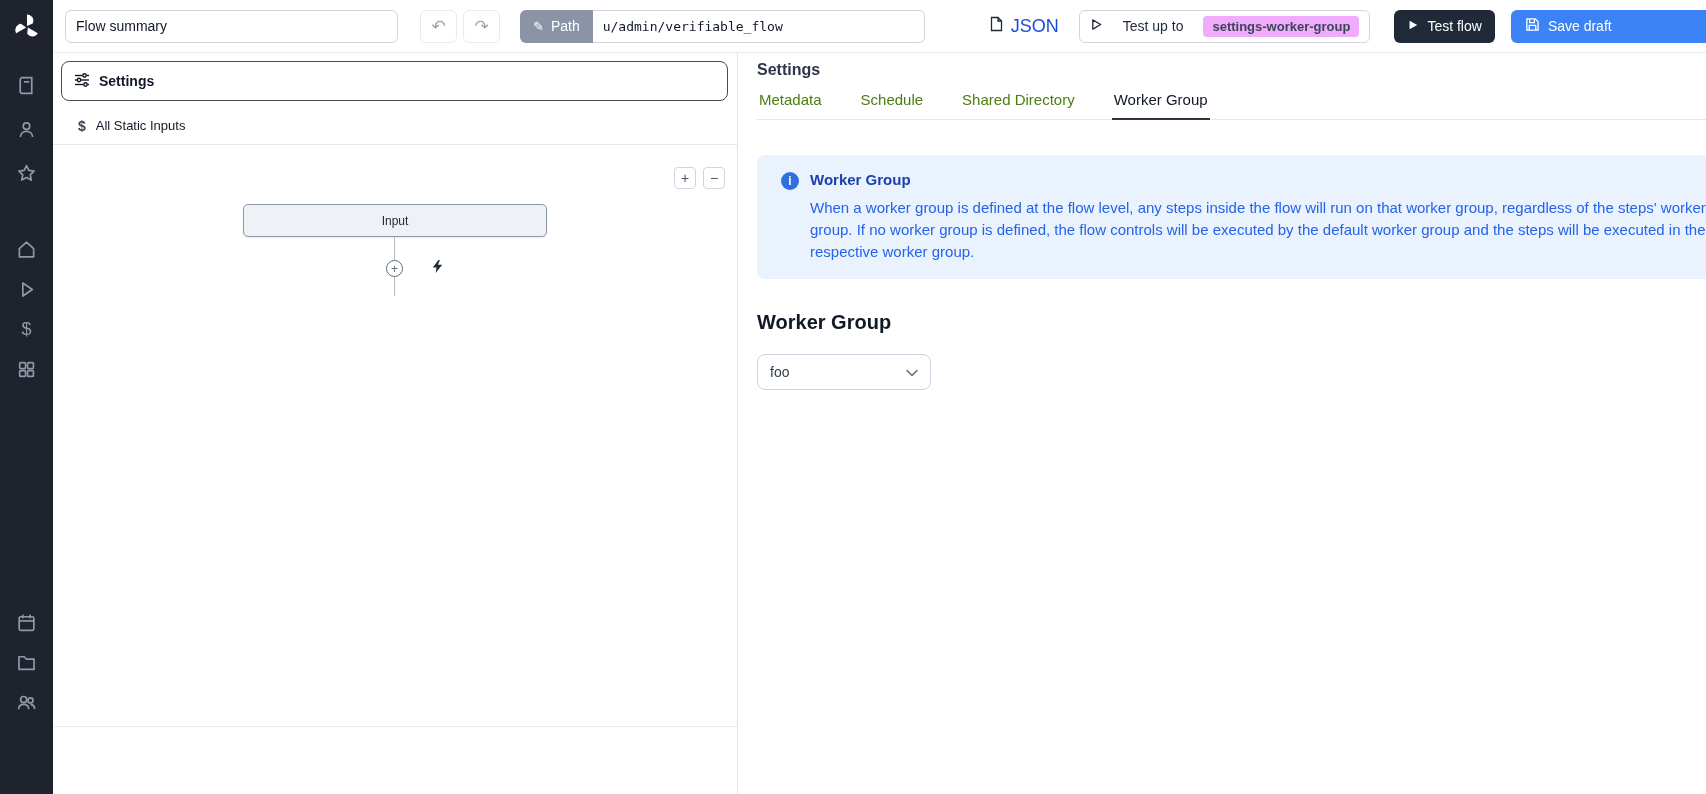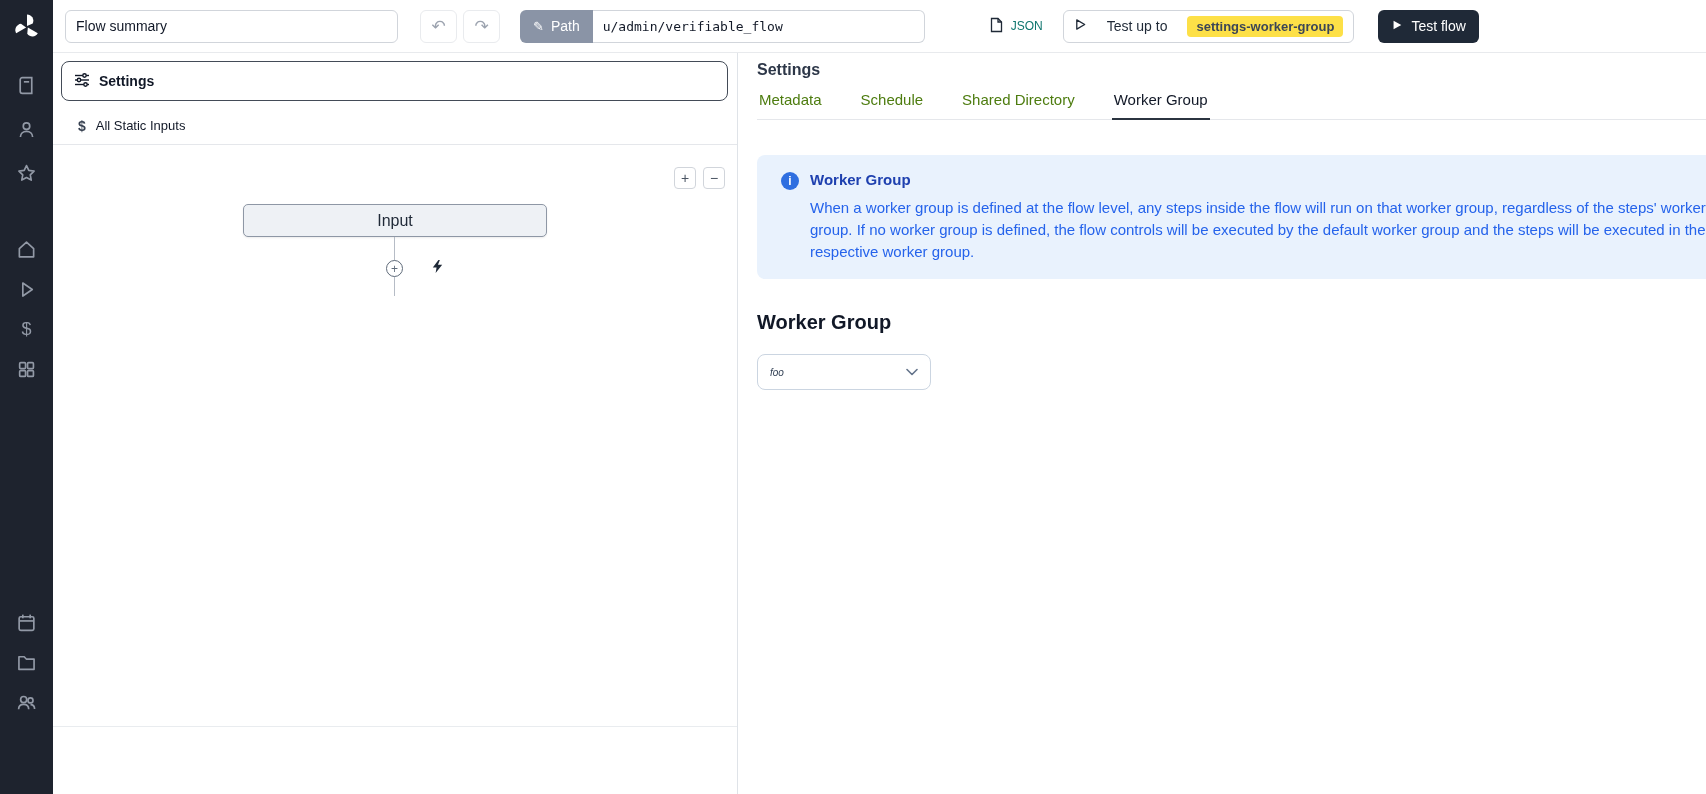--- a/index.html
+++ b/index.html
@@ -53,29 +53,29 @@
     padding:0 13px; border:none; border-radius:6px 0 0 6px; font-size:14px; cursor:pointer;
   }
   .pencil { font-size:13px; }
   .path-input {
     width:332px; border:1px solid #d1d5db; border-left:none; border-radius:0 6px 6px 0;
     padding:0 10px; font-family:"DejaVu Sans Mono", monospace; font-size:13px;
     color:#111827; outline:none;
   }
   .json-btn {
     margin-left:60px; display:flex; align-items:center; gap:7px; background:none; border:none;
-    font-size:12px; font-weight:500; color:#0f766e; cursor:pointer; padding:0 4px;
+    font-size:18px; font-weight:500; color:#1d4ed8; cursor:pointer; padding:0 4px;
   }
   .testupto-btn {
     margin-left:16px; display:flex; align-items:center; gap:20px; height:33px;
     border:1px solid #d1d5db; background:#fff; border-radius:6px; padding:0 10px;
     font-size:14px; color:#1f2937; cursor:pointer; flex-shrink:0;
   }
   .badge {
-    background:#fde047; border-radius:4px; padding:3px 9px; font-size:13px;
+    background:#f0abfc; border-radius:4px; padding:3px 9px; font-size:13px;
     font-weight:600; color:#3c4656; white-space:nowrap;
   }
   .testflow-btn {
     margin-left:24px; height:33px; background:#1f2937; color:#fff; border:none;
     border-radius:6px; padding:14px 13px; display:flex; align-items:center; gap:8px;
     font-size:14px; font-weight:500; cursor:pointer; flex-shrink:0; white-space:nowrap;
   }
   .save-btn {
     margin-left:16px; height:33px; background:#3b82f6; color:#fff; border:none;
     border-radius:6px 0 0 6px; padding:0 14px; display:flex; align-items:center; gap:8px;
@@ -105,21 +105,21 @@
   .zoom-controls { position:absolute; top:114px; right:12px; display:flex; gap:7px; }
   .zoom-btn {
     width:22px; height:22px; border:1px solid #d1d5db; border-radius:4px; background:#fff;
     color:#4b5563; font-size:14px; line-height:1; cursor:pointer;
     display:flex; align-items:center; justify-content:center; padding:0;
   }
   .node {
     position:absolute; left:190px; width:304px; height:33px;
     border:1px solid #8e97a5; border-radius:5px; background:#fff;
     display:flex; align-items:center; justify-content:center;
-    font-size:16px; color:#1f2937; box-shadow:0 1px 2px rgba(0,0,0,.08); cursor:pointer;
+    font-size:12px; color:#1f2937; box-shadow:0 1px 2px rgba(0,0,0,.08); cursor:pointer;
   }
   .input-node { top:151px; background:#eef1f5; }
   .result-node { top:243px; }
   .connector { position:absolute; left:341px; top:184px; width:1px; height:59px; background:#b6bcc6; }
   .addstep {
     position:absolute; left:333px; top:207px; width:17px; height:17px; border-radius:50%;
     border:1.4px solid #5f6b7a; background:#fff; color:#5f6b7a; cursor:pointer;
     display:flex; align-items:center; justify-content:center; font-size:12px; line-height:1; padding:0;
   }
   .bolt-btn { position:absolute; left:377px; top:206px; background:none; border:none; cursor:pointer; padding:0; }
@@ -142,21 +142,21 @@
     width:18px; height:18px; border-radius:50%; background:#2f6fe0; color:#fff;
     font-size:12px; font-weight:700; display:flex; align-items:center; justify-content:center;
     flex-shrink:0; margin-top:1px;
   }
   .info-title { font-size:15px; font-weight:600; color:#1e40af; }
   .info-body { margin:9px 0 0; font-size:15px; line-height:22px; color:#2563eb; }
   .wg-title { margin:32px 0 0; font-size:20px; font-weight:700; color:#111827; }
   .select {
     margin-top:20px; width:174px; height:36px; border:1px solid #cbd5e1; border-radius:8px;
     background:#fff; display:flex; align-items:center; justify-content:space-between;
-    padding:12px 12px; font-size:10px; color:#334155; cursor:pointer;font-style:italic;
+    padding:12px 12px; font-size:14px; color:#334155; cursor:pointer;
   }
 </style>
 </head>
 <body>
 
 <div class="app">
 
   <aside class="sidebar">
     <button class="logo-btn">
       <svg width="30" height="30" viewBox="0 0 24 24" fill="#ffffff">
@@ -276,20 +276,30 @@
 
       <button class="testflow-btn">
         <span>
           <svg width="12" height="12" viewBox="0 0 14 14" fill="#ffffff" stroke="none">
             <path d="M3 2 L12 7 L3 12 Z"></path>
           </svg>
         </span>
         <span>Test flow</span>
       </button>
 
+      <button class="save-btn">
+        <span>
+          <svg width="15" height="15" viewBox="0 0 16 16" fill="none" stroke="#ffffff" stroke-width="1.4" stroke-linejoin="round">
+            <path d="M2 2 h9 l3 3 v9 H2 z"></path>
+            <path d="M5 2 v4 h5 V2"></path>
+            <path d="M4.5 14 v-5 h7 v5"></path>
+          </svg>
+        </span>
+        <span>Save draft</span>
+      </button>
     </header>
 
     <div class="content">
 
       <section class="left-panel">
 
         <div class="settings-box">
           <span>
             <svg width="16" height="16" viewBox="0 0 16 16" fill="#ffffff" stroke="#111827" stroke-width="1.4">
               <line x1="1" y1="3.5" x2="15" y2="3.5"></line>

